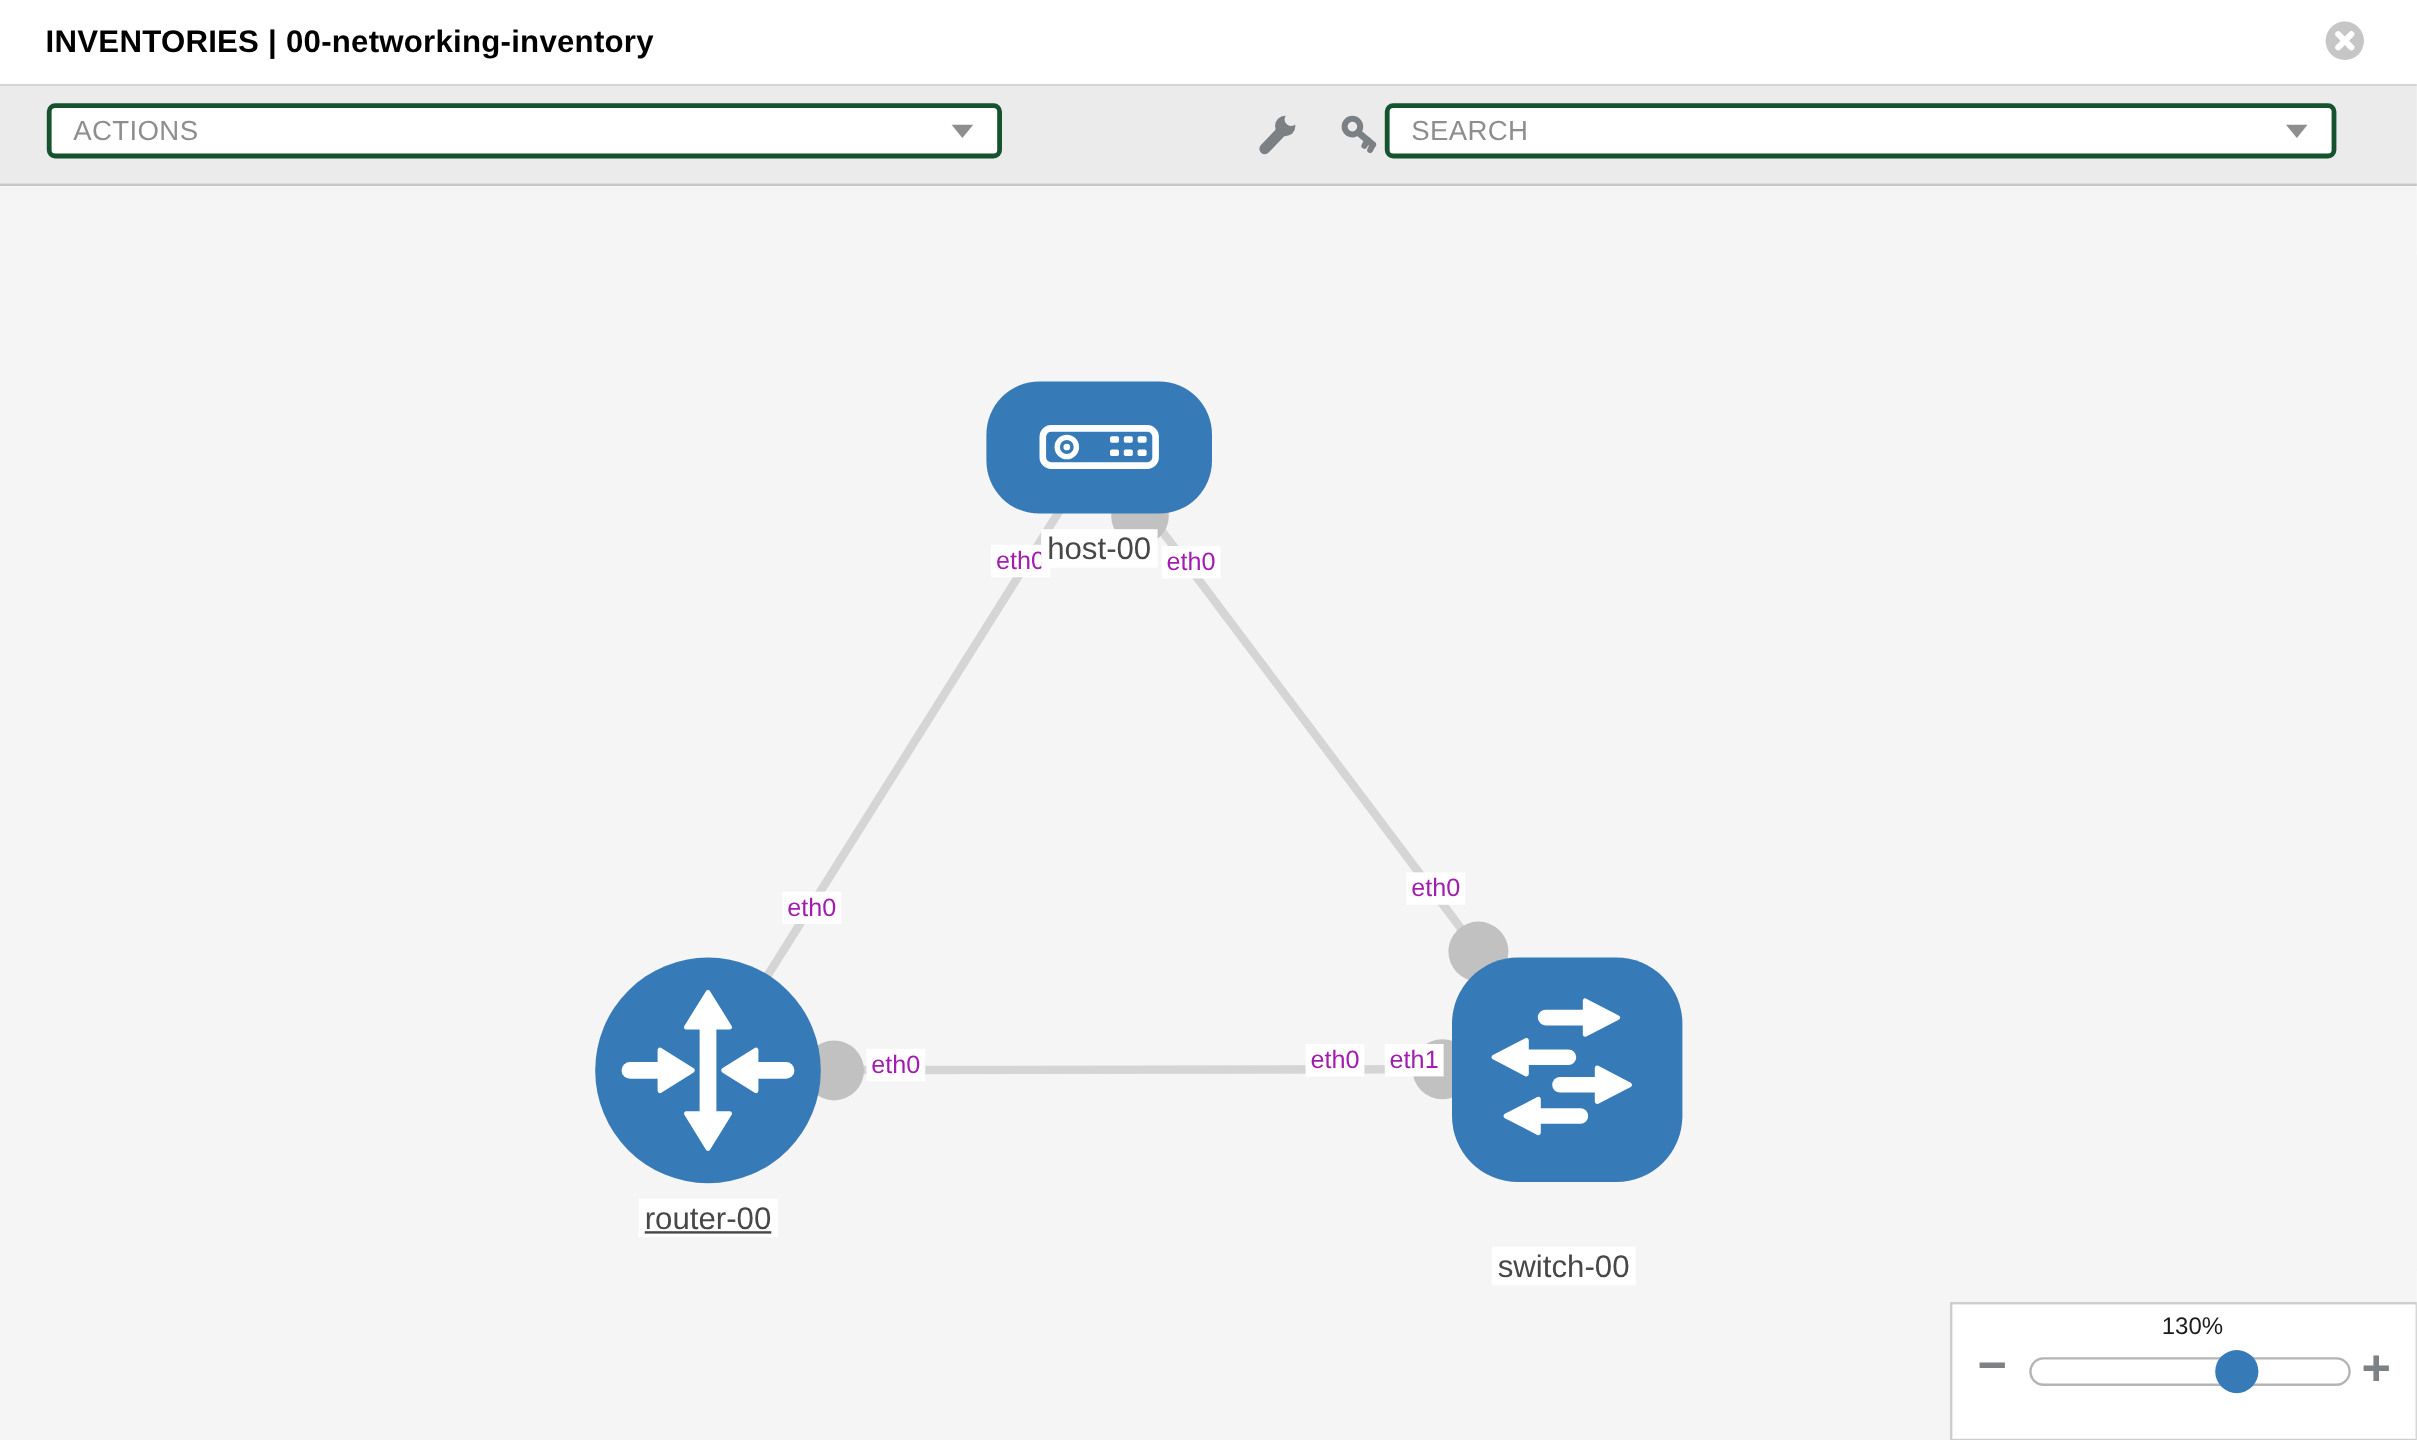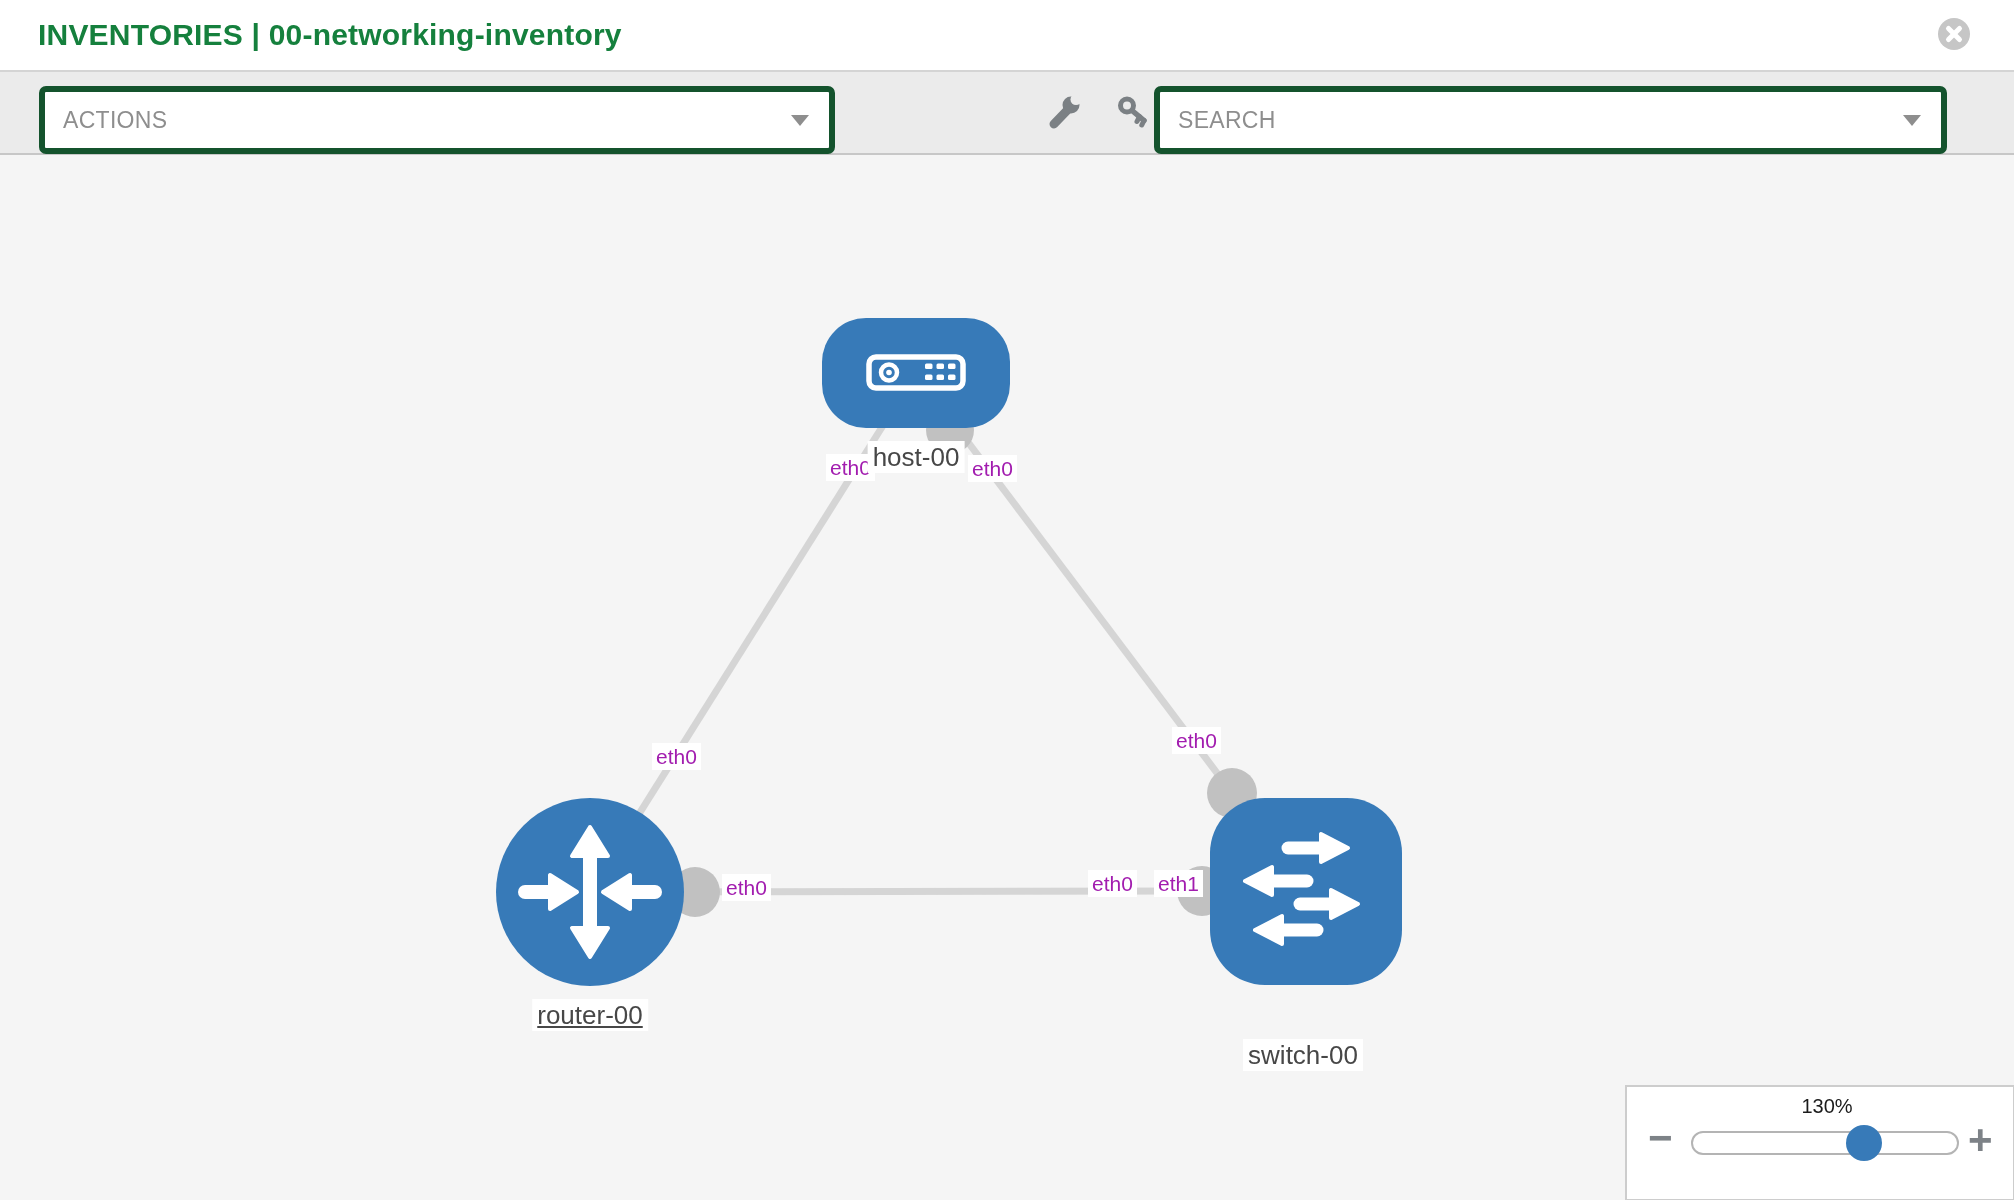--- a/index.html
+++ b/index.html
@@ -6,27 +6,27 @@
   body {
     width:2014px; height:1200px; overflow:hidden; background:#ffffff;
     font-family:"Liberation Sans", sans-serif;
     -webkit-font-smoothing:antialiased;
   }
   .app {position:relative; width:2014px; height:1200px;}
 
   
   .header {position:absolute; top:0; left:0; width:2014px; height:70px; background:#ffffff; border-bottom:2px solid #d4d4d4;}
   .page-title {position:absolute; left:38px; top:50%; transform:translateY(-50%);
-    font-size:30px; font-weight:bold; color:#15803d; letter-spacing:.2px; white-space:nowrap;}
+    font-size:26px; font-weight:bold; color:#000000; letter-spacing:.2px; white-space:nowrap;}
   .close-btn {position:absolute; right:44px; top:18px; width:32px; height:32px; border-radius:50%;
     background:#c6c6c6; cursor:pointer;}
 
   
   .toolbar {position:absolute; top:72px; left:0; width:2014px; height:81px; background:#ebebeb; border-bottom:2px solid #c7c7c7;}
-  .select-box {position:absolute; top:14px; height:68px; background:#ffffff; border:6px solid #14532d;
+  .select-box {position:absolute; top:14px; height:46px; background:#ffffff; border:4px solid #14532d;
     border-radius:7px; box-sizing:border-box; cursor:pointer;}
   .select-box .sel-label {position:absolute; left:18px; top:50%; transform:translateY(-50%);
     font-size:23px; color:#8e8e8e; letter-spacing:.3px;}
   .caret {position:absolute; right:20px; top:50%; margin-top:-5px; width:0; height:0;
     border-left:9px solid transparent; border-right:9px solid transparent; border-top:11px solid #8e8e8e;}
   .actions-box {left:39px; width:796px;}
   .search-box {left:1154px; width:793px;}
   .tool-btn {position:absolute; top:21px; width:40px; height:40px; cursor:pointer;}
   .wrench-btn {left:1045px;}
   .key-btn {left:1114px;}

